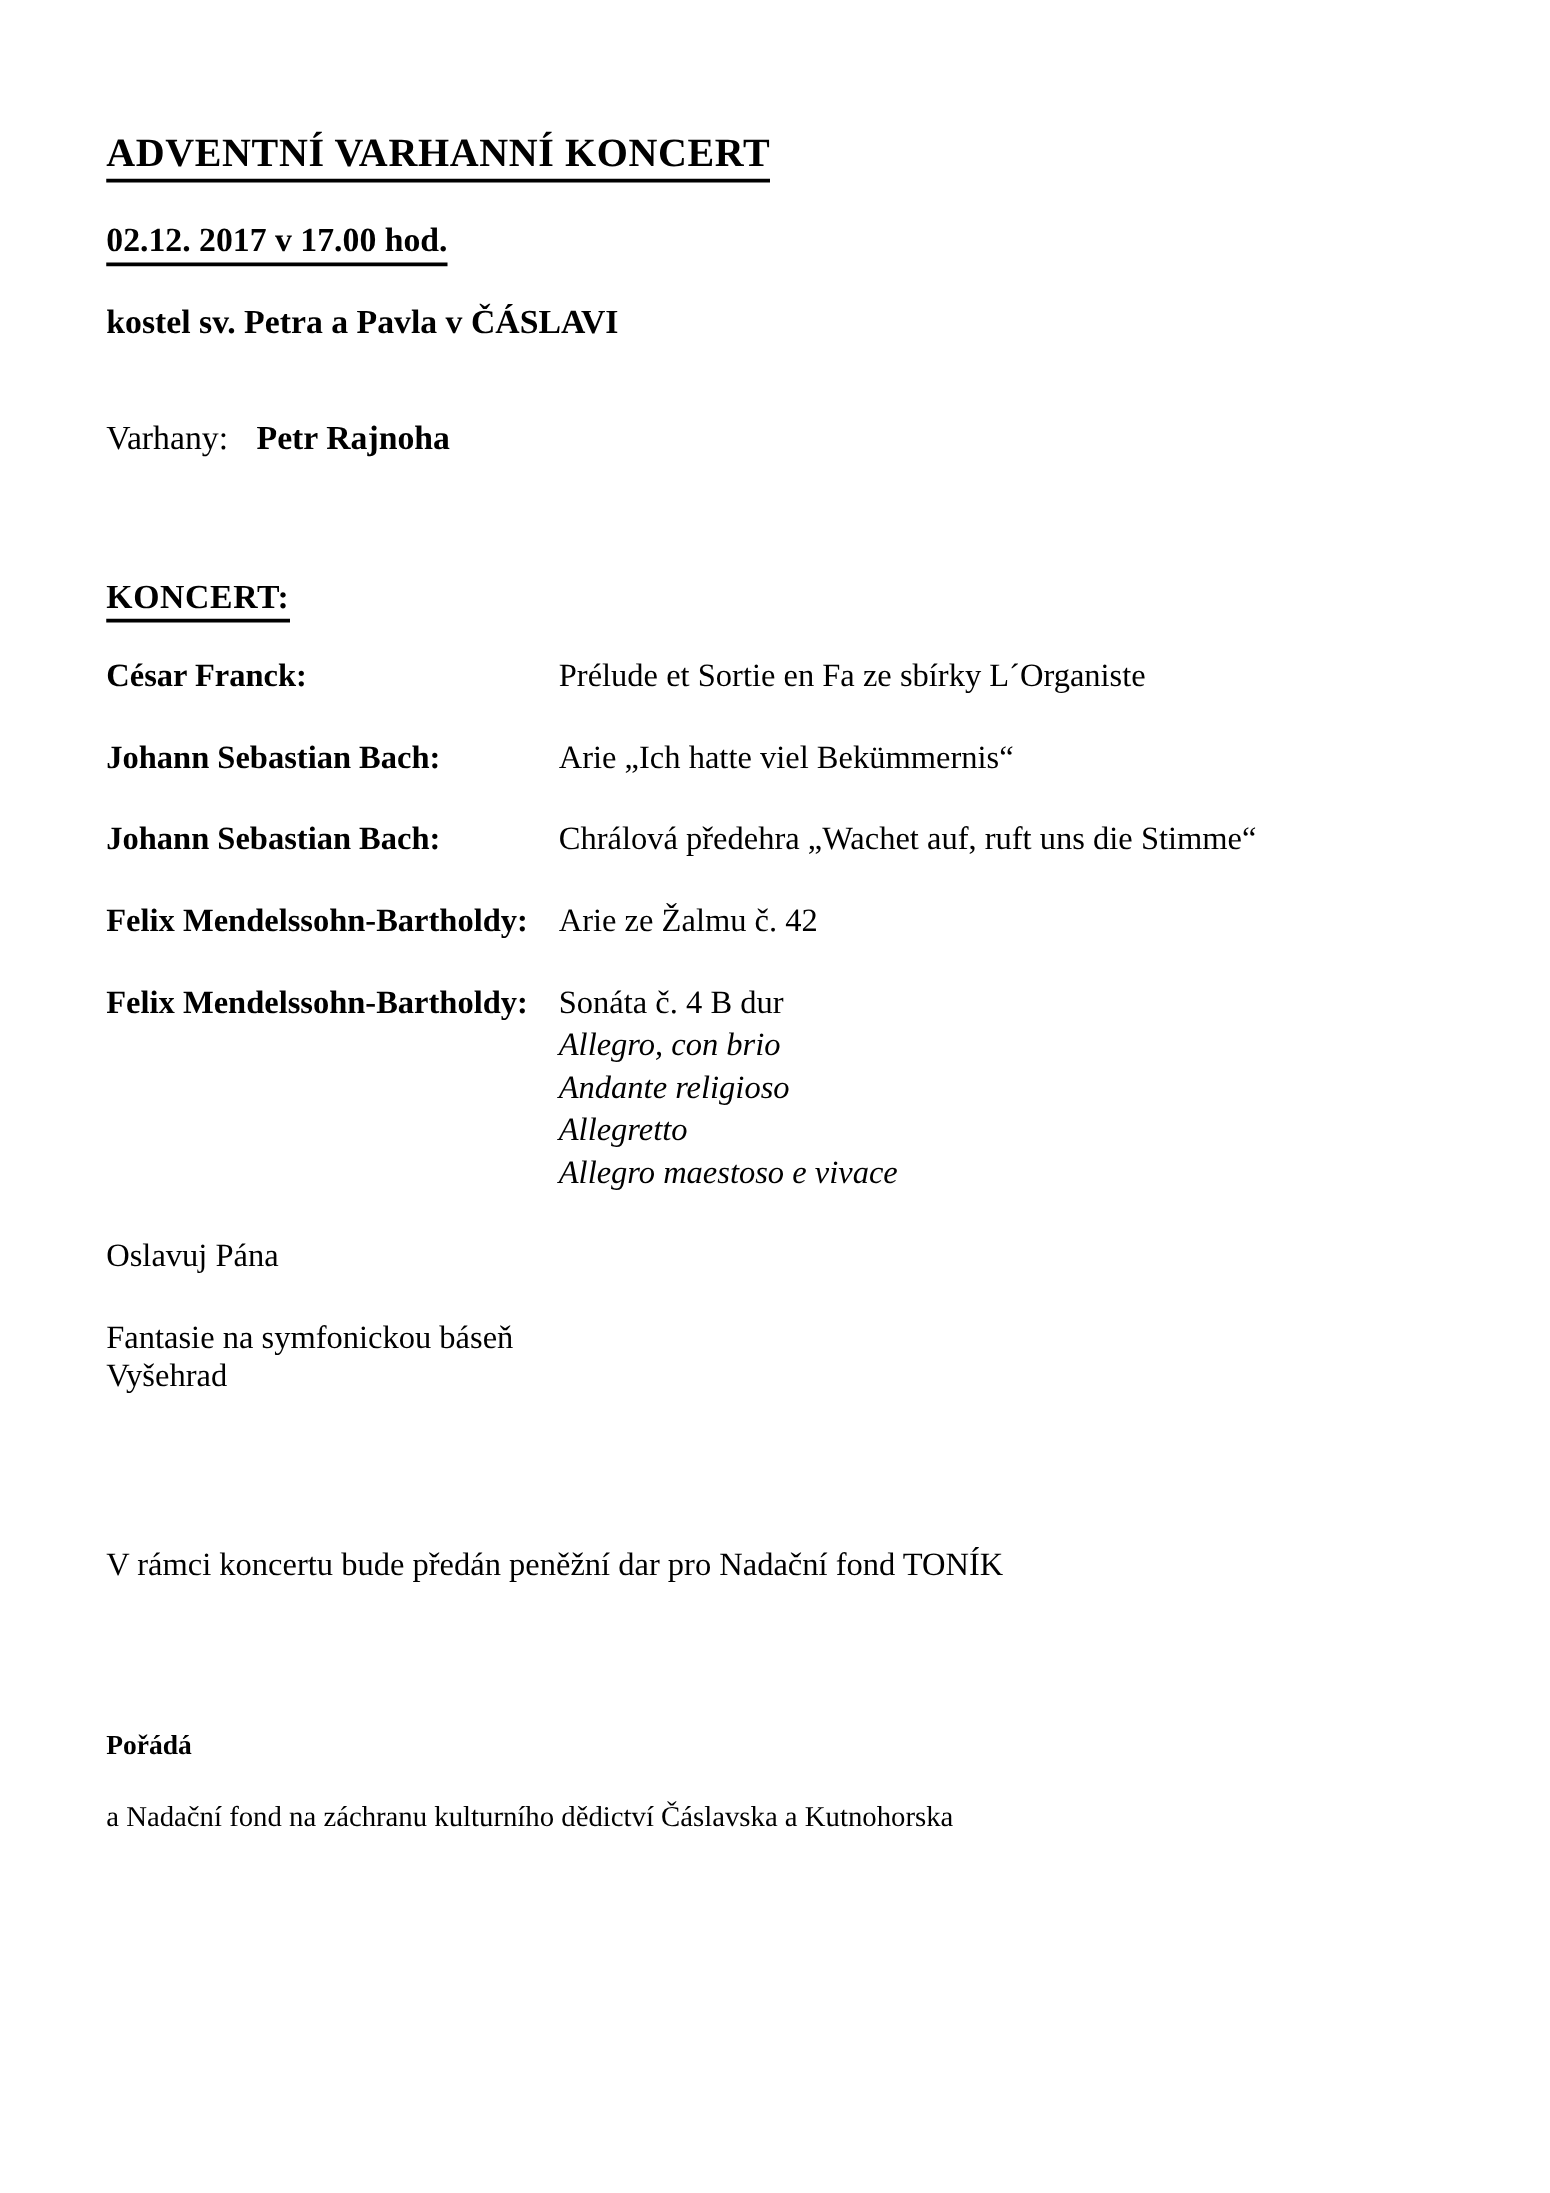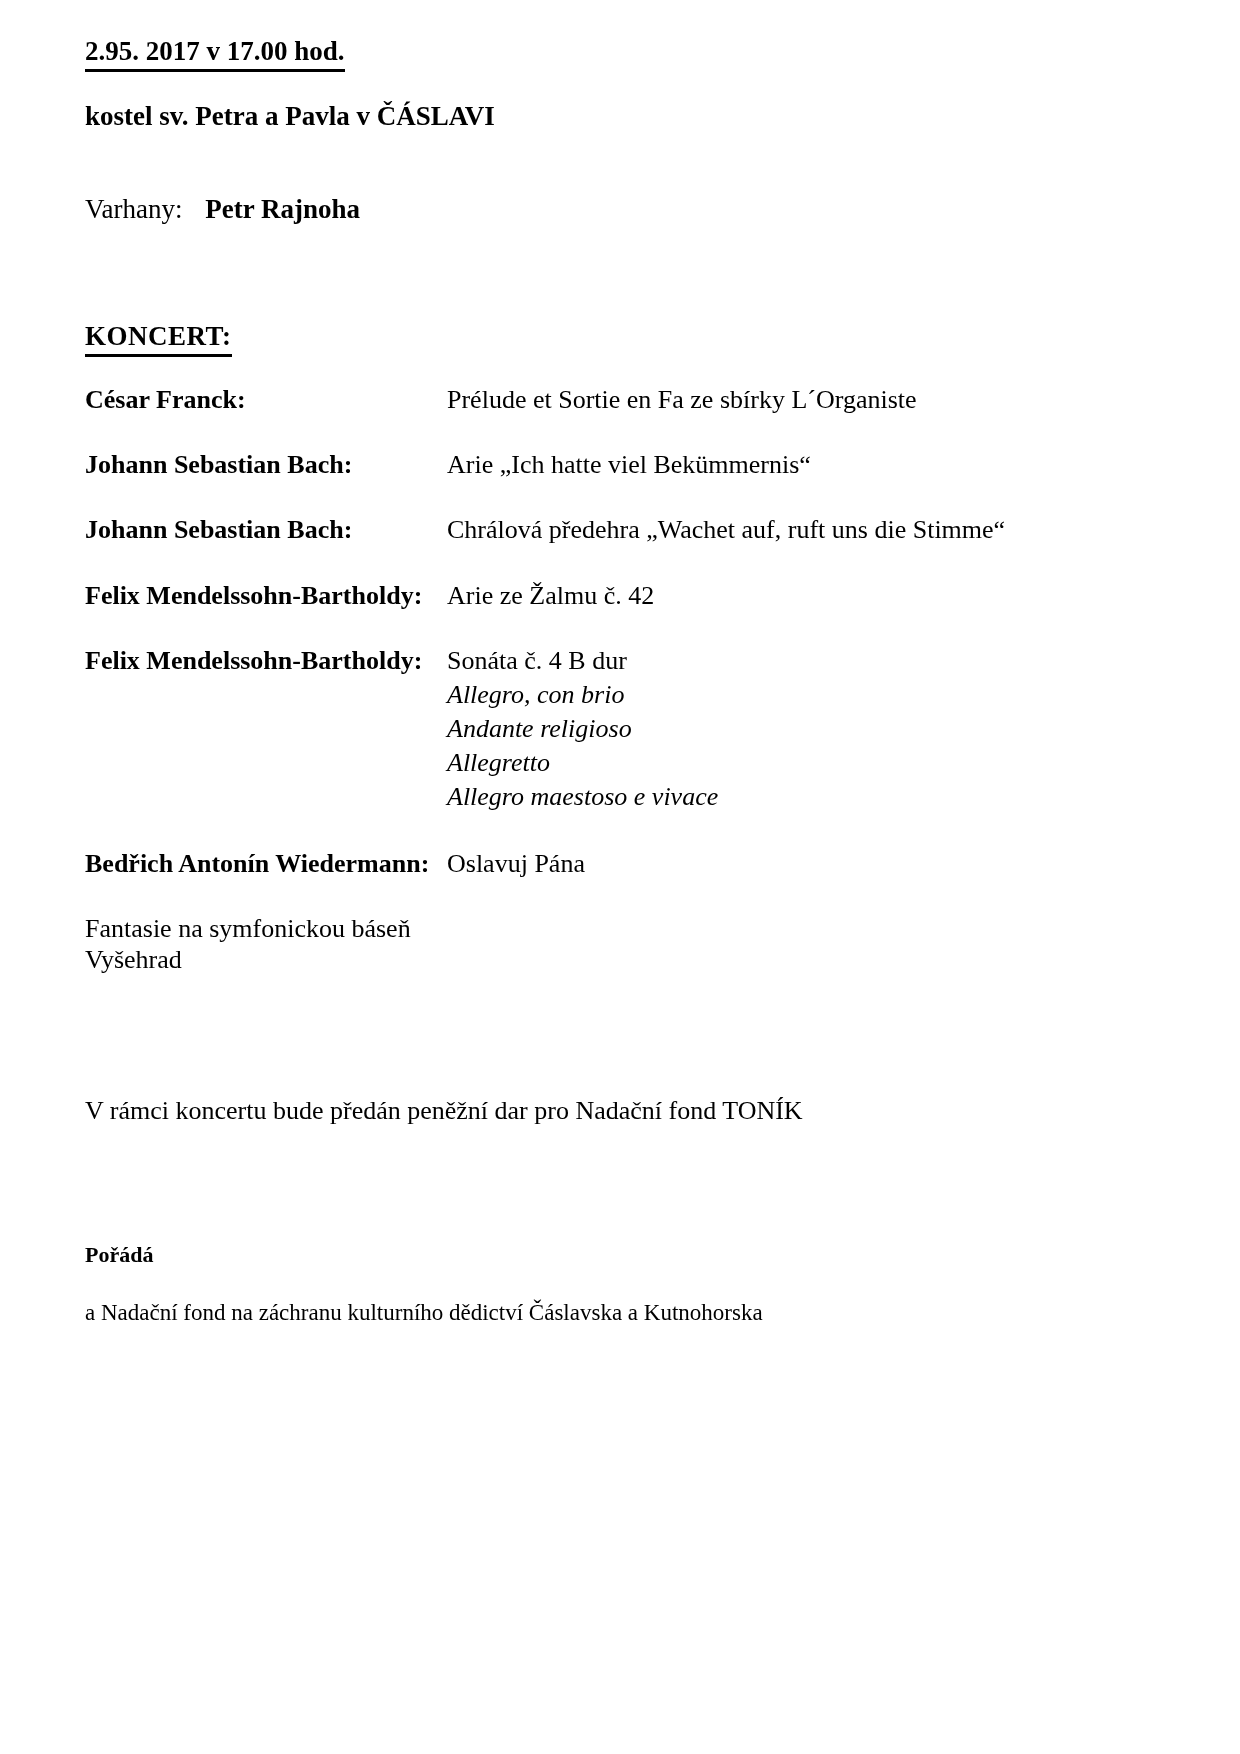--- a/index.html
+++ b/index.html
@@ -101,22 +101,23 @@
   .organizer-line {
     margin: 32px 0 0 0;
     font-size: 23px;
   }
 </style>
 </head>
 <body>
 
 <div class="page">
 
+  <h1 class="title"><span class="u">ADVENTNÍ VARHANNÍ KONCERT</span></h1>
 
-  <p class="date"><span class="u">2.95. 2017 v 17.00 hod.</span></p>
+  <p class="date"><span class="u">02.12. 2017 v 17.00 hod.</span></p>
 
   <p class="venue">kostel sv. Petra a Pavla v ČÁSLAVI</p>
 
   <div class="performers">
     <p class="performer-row">
       <span class="role">Varhany:</span>
       <span class="name">Petr Rajnoha</span>
     </p>
   </div>
 
@@ -151,21 +152,20 @@
         <span class="movements" style="display:block;">
           <span class="movement" style="display:block;">Allegro, con brio</span>
           <span class="movement" style="display:block;">Andante religioso</span>
           <span class="movement" style="display:block;">Allegretto</span>
           <span class="movement" style="display:block;">Allegro maestoso e vivace</span>
         </span>
       </span>
     </div>
 
     <div class="program-row">
-      <span class="composer">Bedřich Antonín Wiedermann:</span>
       <span class="piece">Oslavuj Pána</span>
     </div>
 
     <div class="program-row">
       <span class="piece">Fantasie na symfonickou báseň Vyšehrad</span>
     </div>
 
   </div>
 
   <p class="note">V rámci koncertu bude předán peněžní dar pro Nadační fond TONÍK</p>

